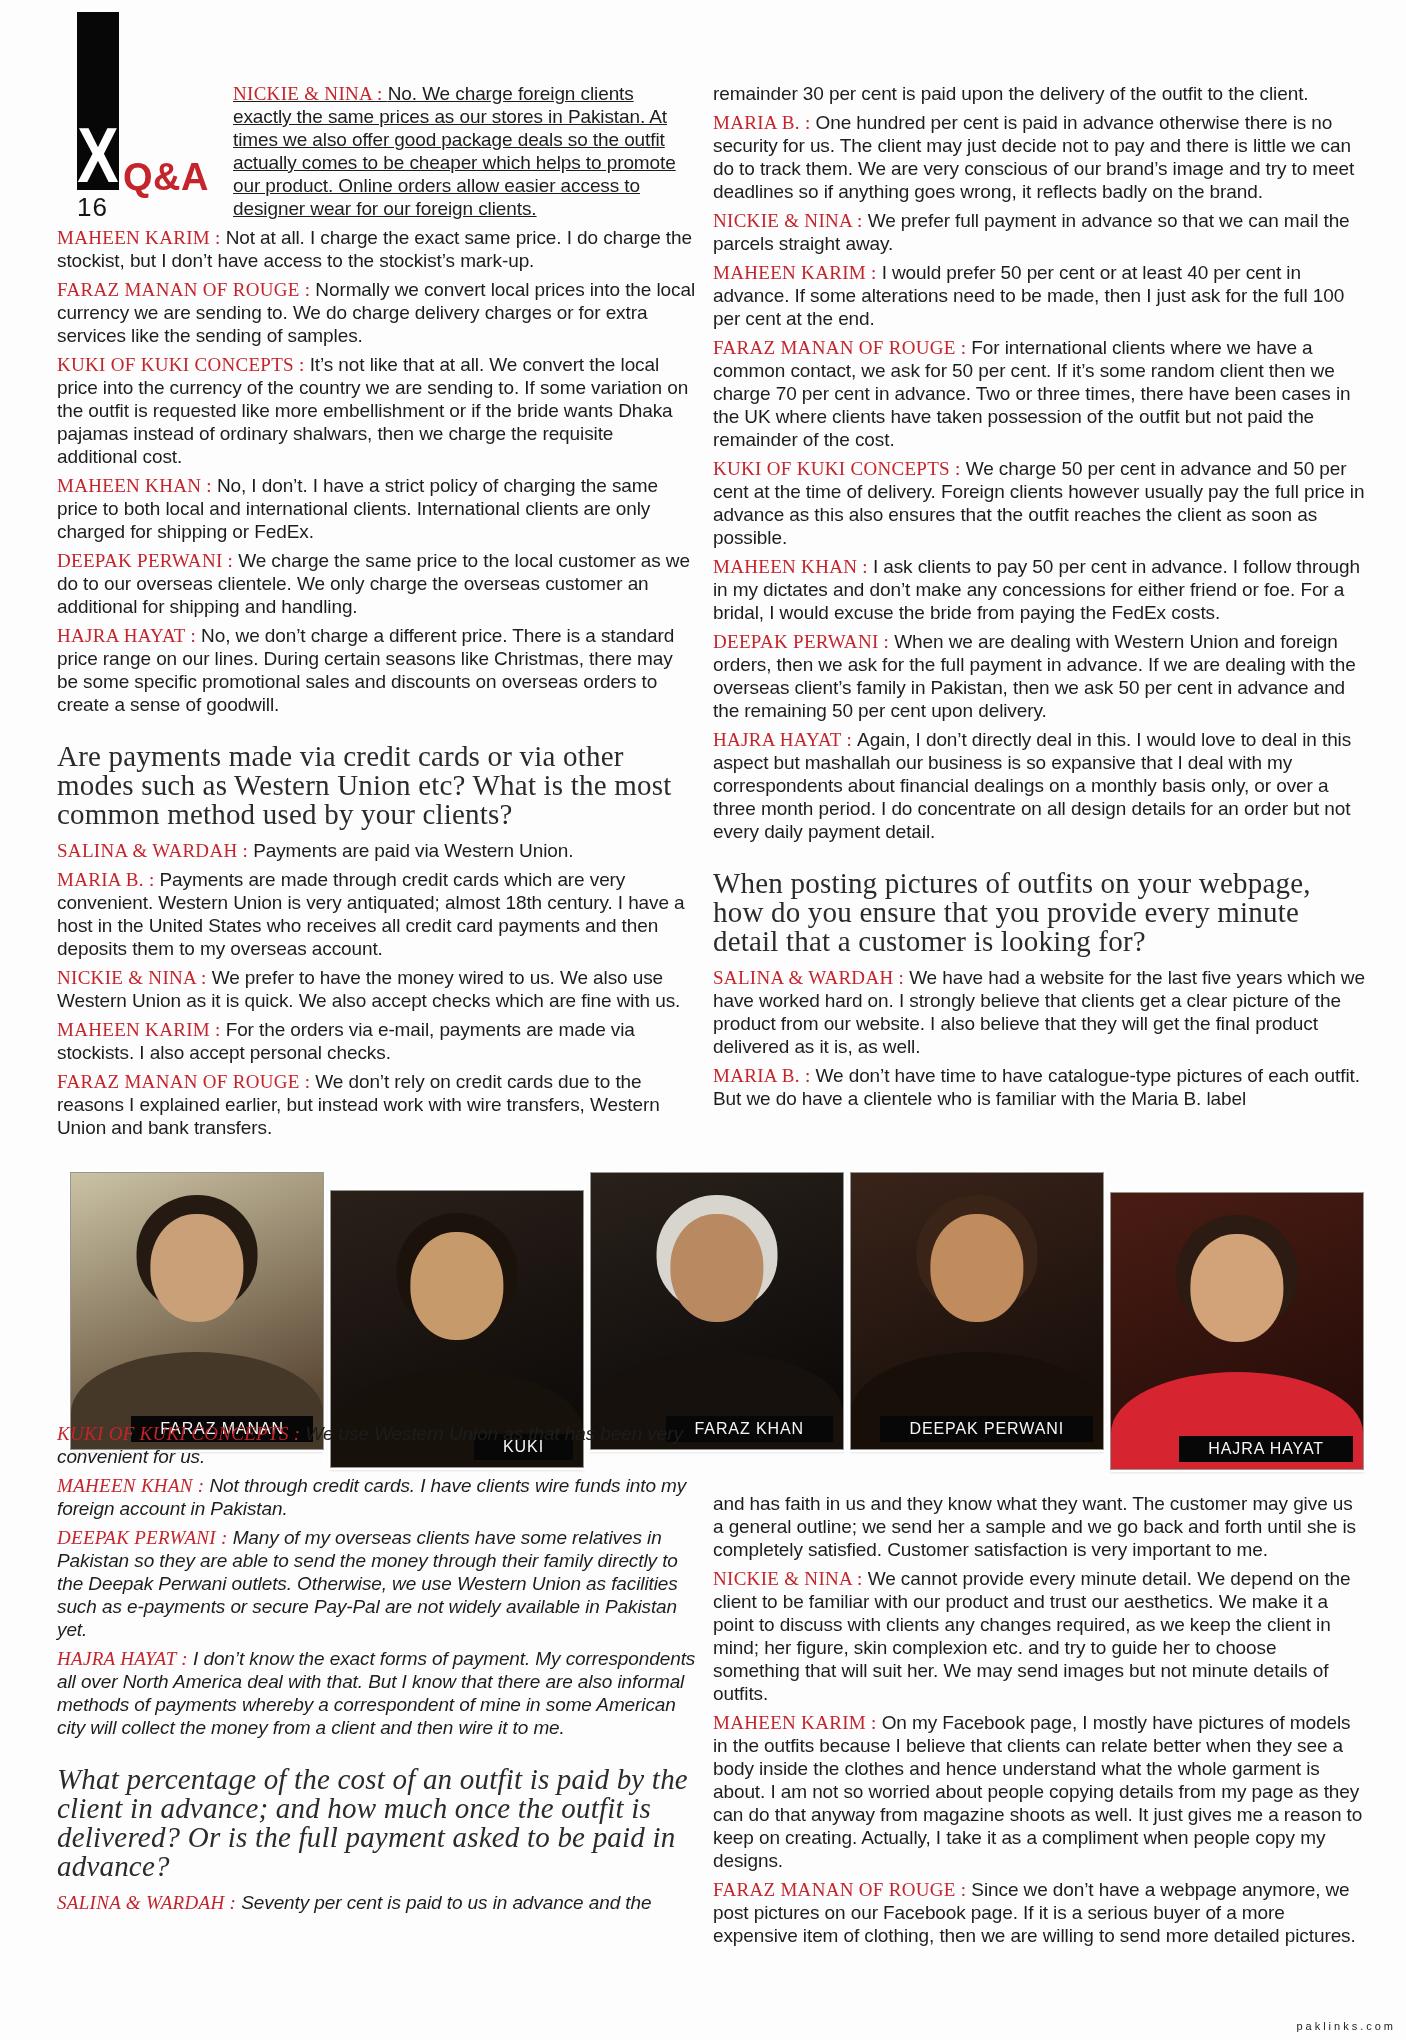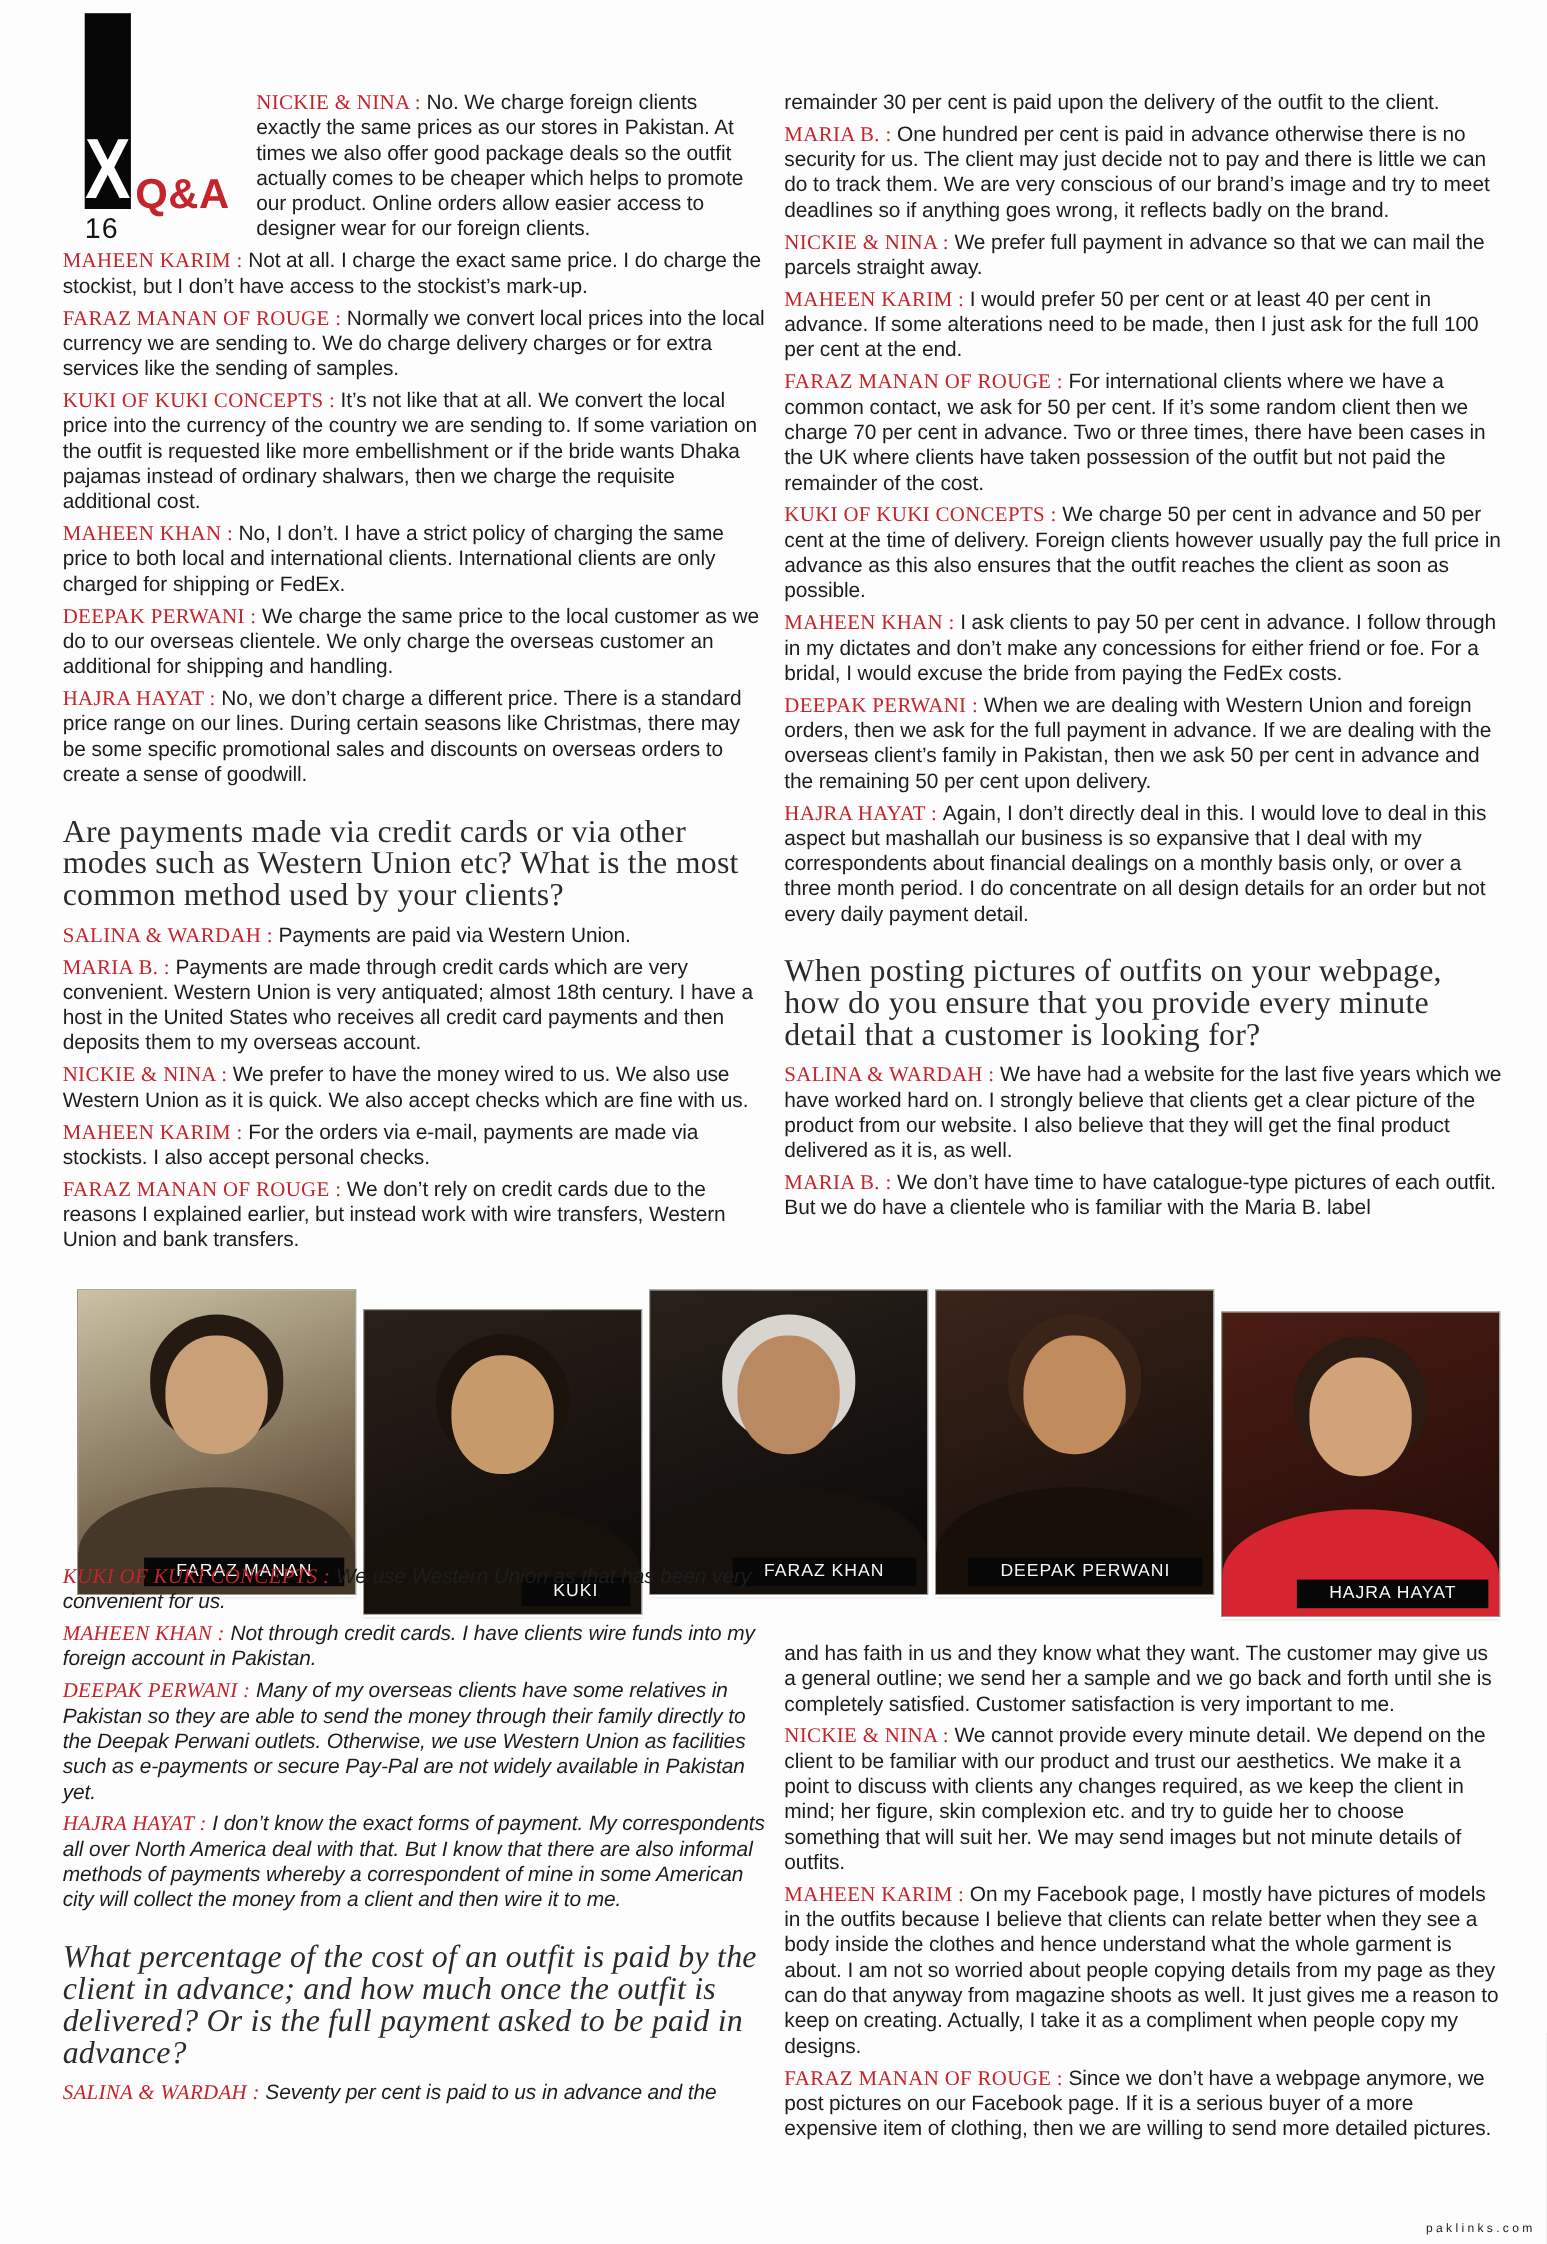--- a/index.html
+++ b/index.html
@@ -14,21 +14,21 @@
            font-size:38px;font-weight:700;letter-spacing:0.5px;}
   .logo-num{position:absolute;left:77px;top:192px;font-size:26px;letter-spacing:1px;color:#141414;}
 
   
   .col{position:absolute;font-size:19px;line-height:23px;letter-spacing:-0.1px;}
   .col1{left:57px;top:82px;width:640px;}
   .col2{left:713px;top:82px;width:652px;}
   .col3{left:57px;top:1422px;width:640px;font-style:italic;}
   .col4{left:713px;top:1492px;width:652px;}
   .col p{margin:0 0 6px;}
-  .col1 > p:first-child{margin-left:176px;}
+  .col1 > p:first-child{margin-left:176px;text-decoration:underline;}
   .speaker{font-family:"Liberation Serif",serif;color:var(--accent,#c4242b);letter-spacing:0.3px;}
   p.question{font-family:"Liberation Serif",serif;font-size:29px;line-height:29px;color:#2b2b2b;
              margin:26px 0 10px;letter-spacing:0.2px;}
 
   
   .photos{position:absolute;left:70px;top:1172px;display:flex;gap:6px;}
   .photo{position:relative;width:252px;height:276px;border:1px solid #979790;
          box-shadow:0 0 0 2px #ffffff,0 2px 3px rgba(0,0,0,0.18);overflow:hidden;margin:0;}
   .ph-hair{position:absolute;left:50%;top:8%;transform:translateX(-50%);width:48%;height:42%;
            border-radius:50% 50% 46% 46%;}

